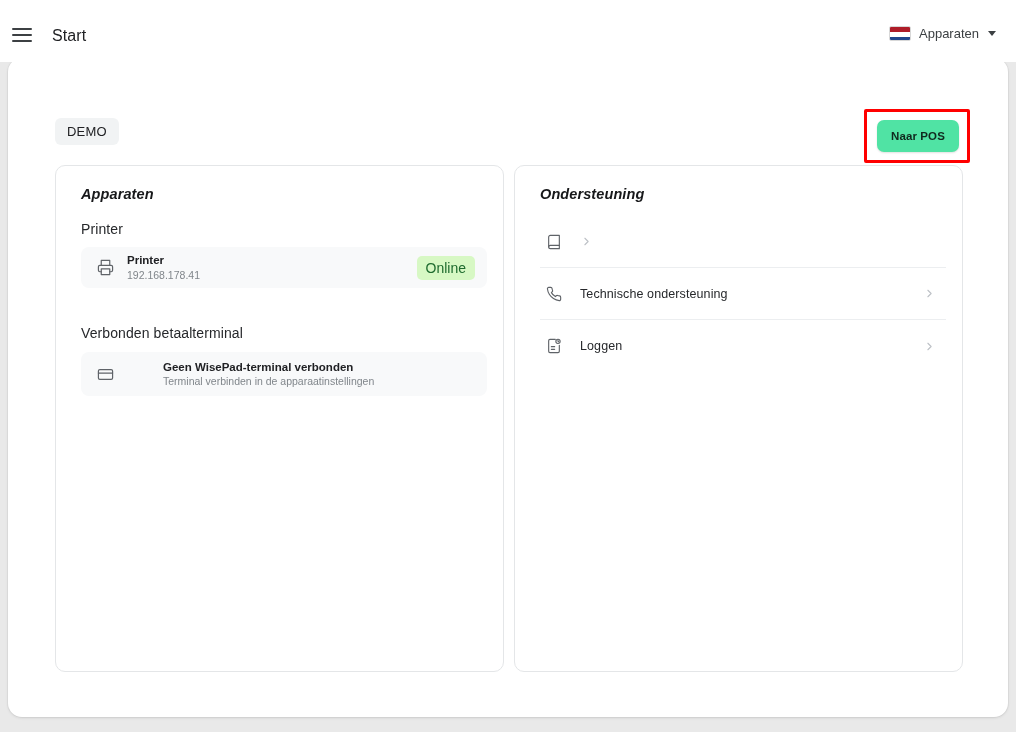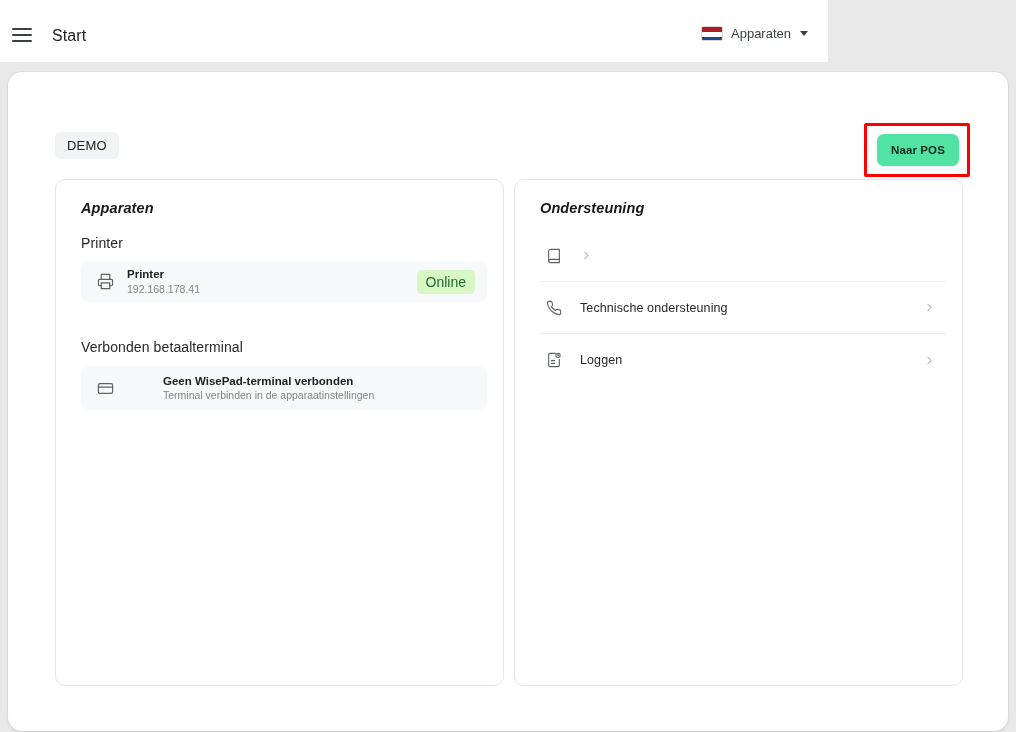--- a/index.html
+++ b/index.html
@@ -17,21 +17,21 @@
     width: 1016px;
     height: 732px;
     background: #e9e9e9;
     overflow: hidden;
   }
 
   
   .topbar {
     position: absolute;
     left: 0; top: 0;
-    width: 828px;
+    width: 1016px;
     height: 62px;
     background: #ffffff;
     display: flex;
     align-items: center;
     z-index: 5;
   }
   .hamburger {
     position: absolute;
     left: 9px;
     top: 26px;
@@ -84,21 +84,21 @@
     border-left: 4.5px solid transparent;
     border-right: 4.5px solid transparent;
     border-top: 5px solid #3c4043;
     margin-left: 1px;
   }
 
   
   .panel {
     position: absolute;
     left: 8px;
-    top: 72px;
+    top: 58px;
     width: 1000px;
     height: 659px;
     background: #ffffff;
     border-radius: 14px;
     box-shadow: 0 1px 3px rgba(0,0,0,0.10), 0 0 0 1px rgba(0,0,0,0.03);
   }
 
   .demo-badge {
     position: absolute;
     left: 47px;

